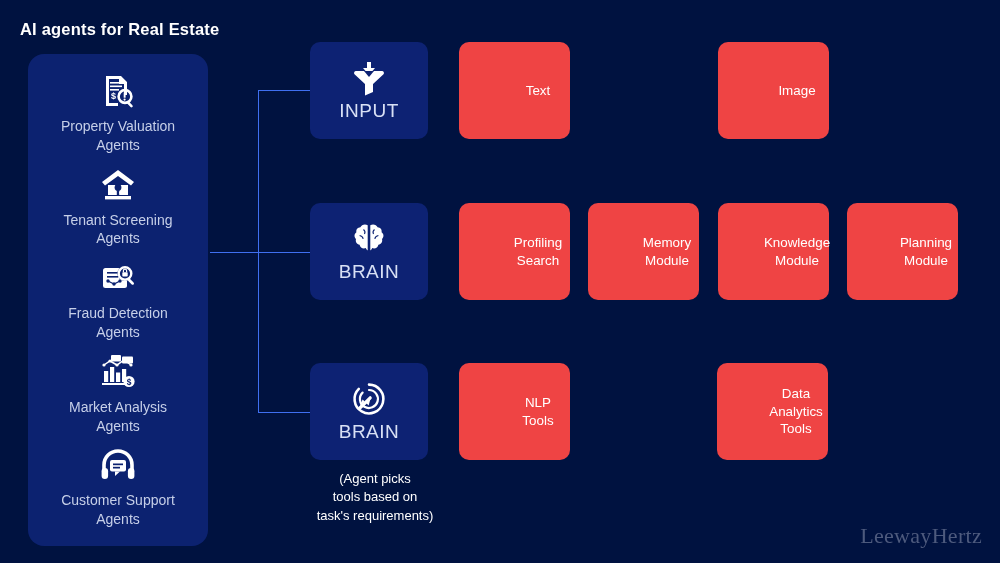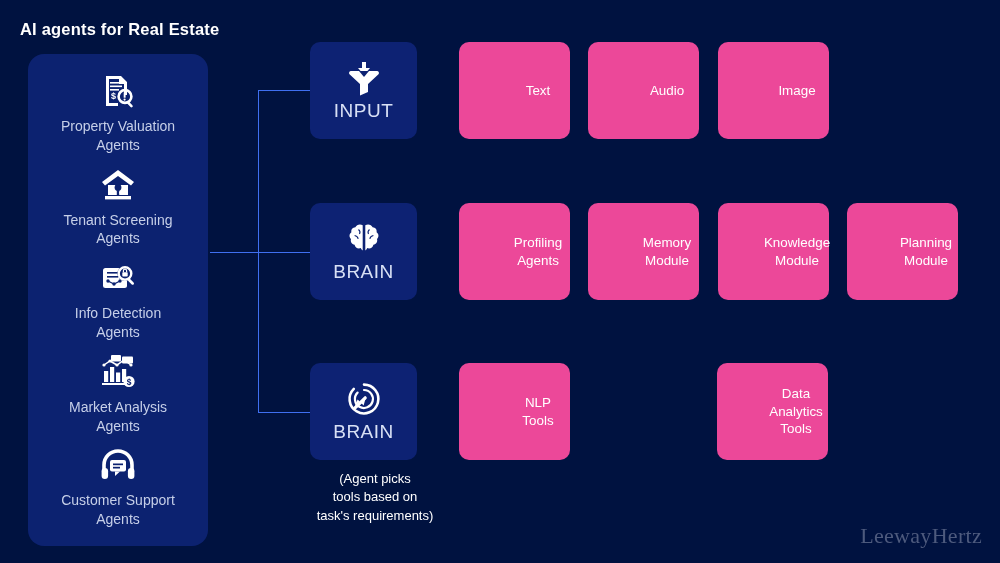--- a/index.html
+++ b/index.html
@@ -54,30 +54,30 @@
   
   .card {
     position:absolute;
     border-radius:10px;
     display:flex; flex-direction:column;
     align-items:center; justify-content:center;
     text-align:center;
   }
   .card-main {
     background:#0d2273;
-    width:107px; height:97px;
+    width:118px; height:97px;
     gap:4px;
   }
   .card-main .main-label {
     color:#d8e0f5; font-size:19px; letter-spacing:0.5px;
   }
   .main-icon { width:36px; height:36px; display:block; }
 
   .card-sub {
-    background:#ec4899;
+    background:#ef4444;
     color:#ffffff;
     font-size:13.4px; line-height:1.32;
     white-space:pre-line;
     padding-left:47px;
   }
 
   
   .r1 { top:42px; width:111px; height:97px; }
   
   .r2 { top:203px; width:111px; height:97px; }
@@ -149,21 +149,21 @@
           <circle cx="16" cy="26" r="1.7" fill="#0c2270"></circle>
           <circle cx="22" cy="23" r="1.7" fill="#0c2270"></circle>
           <path d="M10 23 L16 26 L22 23" stroke="#0c2270" stroke-width="1.2" fill="none"></path>
           <circle cx="27" cy="15.5" r="7.6" fill="#0c2270"></circle>
           <circle cx="27" cy="15.5" r="6.3" fill="none" stroke="#ffffff" stroke-width="2.4"></circle>
           <rect x="24.3" y="14.2" width="5.4" height="4.4" rx="0.8" fill="#ffffff"></rect>
           <path d="M25.4 14.2 v-1.4 a1.6 1.6 0 0 1 3.2 0 v1.4" fill="none" stroke="#ffffff" stroke-width="1.2"></path>
           <rect x="31.6" y="20" width="2.6" height="7.5" rx="1.3" fill="#ffffff" transform="rotate(-45 32.9 23.7)"></rect>
         </svg>
       </span>
-      <span class="side-label">Info Detection
+      <span class="side-label">Fraud Detection
 Agents</span>
     </div>
 
     <div class="side-item">
       <span class="side-icon">
         <svg viewBox="0 0 40 40" width="40" height="40">
           <rect x="13" y="3" width="10" height="6.5" rx="1" fill="#ffffff"></rect>
           <rect x="24" y="4.5" width="11" height="7" rx="1" fill="#ffffff"></rect>
           <path d="M6 13 L12 9 L19 13 L26 8 L33 13" stroke="#ffffff" stroke-width="1.5" fill="none"></path>
           <circle cx="6" cy="13" r="1.6" fill="#ffffff"></circle>
@@ -213,44 +213,41 @@
         <path d="M5 11 h26 a2 2 0 0 1 1.5 3.3 L22 24 v8 l-8 3.4 V24 L3.5 14.3 A2 2 0 0 1 5 11 z" fill="#ffffff"></path>
         <path d="M13 11 h10 l-5 6 z" fill="#0d2273"></path>
       </svg>
     </span>
     <span class="main-label">INPUT</span>
   </div>
 
   <div class="card card-sub r1" style="left:459px;">
     <span>Text</span>
   </div>
-  <div class="card card-sub r1" style="left:588px;">
-    <span>Audio</span>
-  </div>
   <div class="card card-sub r1" style="left:718px;text-align:right;">
     <span>Image</span>
   </div>
 
   <div class="card card-main" style="left:310px; top:203px;">
     <span class="main-icon">
       <svg viewBox="0 0 36 36" width="36" height="36">
         <path d="M16.7 4.2 c-2.6-1.6-6.3-0.6-7.3 2.1 c-2.8 0.1-4.6 2.5-4 5 c-2.3 1.5-2.5 4.9-0.4 6.6 c-0.9 2.7 0.9 5.4 3.6 5.8 c0.4 2.8 3.4 4.5 6.1 3.4 c0.5 1.1 1.2 1.9 2 2.4 z" fill="#ffffff"></path>
         <path d="M19.3 4.2 c2.6-1.6 6.3-0.6 7.3 2.1 c2.8 0.1 4.6 2.5 4 5 c2.3 1.5 2.5 4.9 0.4 6.6 c0.9 2.7-0.9 5.4-3.6 5.8 c-0.4 2.8-3.4 4.5-6.1 3.4 c-0.5 1.1-1.2 1.9-2 2.4 z" fill="#ffffff"></path>
         <path d="M12.5 8.5 c1.5 1.2 1.8 3 1 4.6" stroke="#0d2273" stroke-width="1.1" fill="none"></path>
         <path d="M8.6 14.5 c1.9 0.4 3.2 1.6 3.6 3.3" stroke="#0d2273" stroke-width="1.1" fill="none"></path>
         <path d="M23.5 8.5 c-1.5 1.2-1.8 3-1 4.6" stroke="#0d2273" stroke-width="1.1" fill="none"></path>
         <path d="M27.4 14.5 c-1.9 0.4-3.2 1.6-3.6 3.3" stroke="#0d2273" stroke-width="1.1" fill="none"></path>
       </svg>
     </span>
     <span class="main-label">BRAIN</span>
   </div>
 
   <div class="card card-sub r2" style="left:459px;">
     <span>Profiling
-Agents</span>
+Search</span>
   </div>
   <div class="card card-sub r2" style="left:588px;">
     <span>Memory
 Module</span>
   </div>
   <div class="card card-sub r2" style="left:718px;">
     <span>Knowledge
 Module</span>
   </div>
   <div class="card card-sub r2" style="left:847px;">

